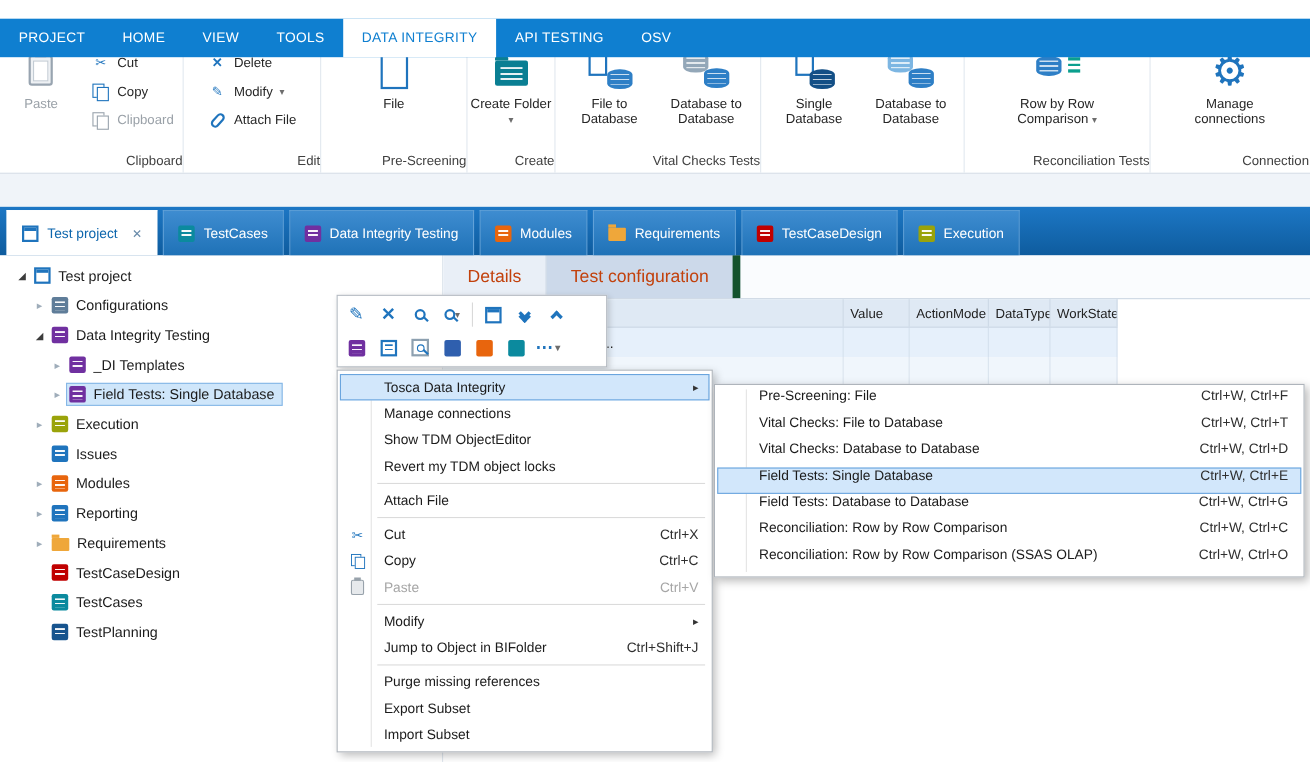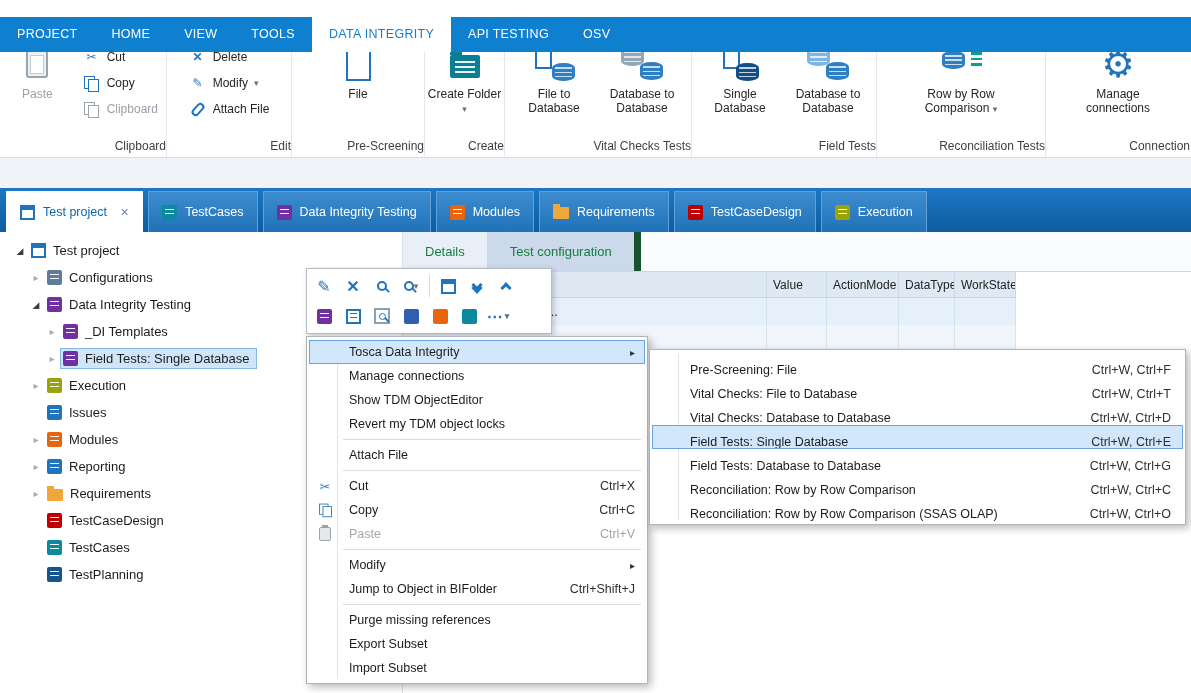--- a/index.html
+++ b/index.html
@@ -75,21 +75,21 @@
 .treepanel{width:403px;border-right:1px solid #d9e1ea;padding-top:5px}
 .trow{display:flex;align-items:center;height:27px;font-size:13px;color:#1c1c1c;cursor:default}
 .texp{width:16px;text-align:center;flex:none}
 .texp.exp{color:#3c3c3c;font-size:9px}
 .texp.col{color:#9fadba;font-size:10px}
 .nwrap{display:flex;align-items:center;gap:7px;padding:3px 7px 3px 3px}
 .nwrap.sel{background:#cfe6fa;outline:1px solid #86b7e6;outline-offset:-1px}
 .d0{padding-left:12px}.d1{padding-left:28px}.d2{padding-left:44px}
 .rpanel{flex:1;display:flex;flex-direction:column;background:#fff}
 .ptabs{height:40px;display:flex;background:#fafcfe;border-bottom:1px solid #ccd7e4}
-.ptab{padding:0 22px;line-height:40px;font-size:13px;color:#15803d;cursor:default}
+.ptab{padding:0 22px;line-height:40px;font-size:16px;color:#c2410c;cursor:default}
 .ptab.t1{background:#e9eff7;border-right:1px solid #c9d5e3}
 .ptab.t2{background:#ccd9ea;border-right:7px solid #14532d}
 .gridwrap{width:613px}
 .ghead{height:26px;display:flex;background:#dfe9f4;border-bottom:1px solid #c7d4e2;font-size:12px;color:#222}
 .gcell{display:flex;align-items:center;padding-left:6px;border-right:1px solid #cdd9e6;height:100%;overflow:hidden;white-space:nowrap}
 .grow{height:27px;display:flex;font-size:12.5px;color:#222}
 .grow .gcell{border-right:1px solid rgba(199,212,226,.55)}
 .r1{background:#e6f0fb}.r2{background:#f0f6fc}
 .namecell{padding-left:95px !important}
 
@@ -119,21 +119,21 @@
 .mi-arrow{margin-left:auto;font-size:10px;color:#333}
 .mi.dis{color:#a6a6a6}
 .mi.dis .mi-sc{color:#a6a6a6}
 .msep2{height:1px;background:#dbdbdb;margin:3px 4px 3px 34px}
 .paste-ico{position:relative;width:12px;height:14px;background:#e6e9ec;border:1.5px solid #98a2ab;border-radius:2px}
 .paste-ico::before{content:"";position:absolute;top:-3px;left:2px;width:6px;height:3px;background:#98a2ab}
 
 
 .smenu{position:absolute;left:649px;top:349px;width:537px;background:#fff;border:1px solid #aeb4bb;box-shadow:3px 3px 8px rgba(0,0,0,.28);z-index:60;padding:3px 2px}
 .smenu::before{content:"";position:absolute;left:28px;top:4px;bottom:4px;width:1px;background:#e4e4e4}
-.smi{position:relative;display:flex;align-items:flex-end;height:24px;padding:0 12px 0 38px;font-size:12.5px;color:#1b1b1b;cursor:default}
+.smi{position:relative;display:flex;align-items:flex-start;height:24px;padding:0 12px 0 38px;font-size:12.5px;color:#1b1b1b;cursor:default}
 .smi.hl{background:#d2e7fb;outline:1px solid #6aa5de;outline-offset:-1px}
 .smi .mi-sc{margin-left:auto}
 </style>
 </head>
 <body>
 
 <div class="stage">
 
   <div class="menubar">
     <div class="mitem">PROJECT</div>
@@ -262,21 +262,20 @@
         <div class="bigbtn">
           <span class="iconwrap">
             <span class="combo">
               <span class="db-sm light" style="left:0;top:3px"></span>
               <span class="db-sm" style="right:0;bottom:3px"></span>
             </span>
           </span>
           <span class="blabel">Database to Database</span>
         </div>
       </div>
-      <div class="glabel">Field Tests</div>
     </div>
 
     <div class="rgroup" style="width:169px">
       <div class="rbody">
         <div class="bigbtn">
           <span class="iconwrap">
             <span class="combo">
               <span class="db-sm" style="left:2px;top:6px"></span>
               <span class="rowlines">
                   <i></i>

